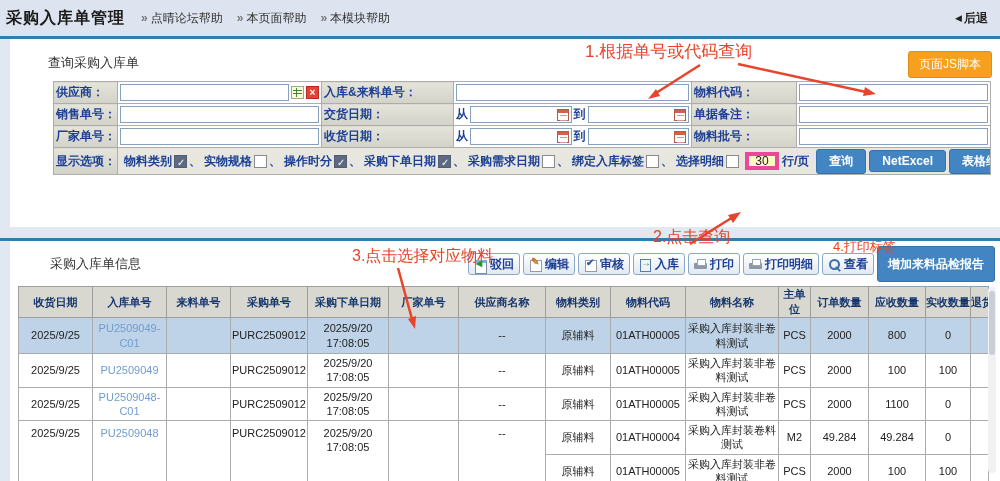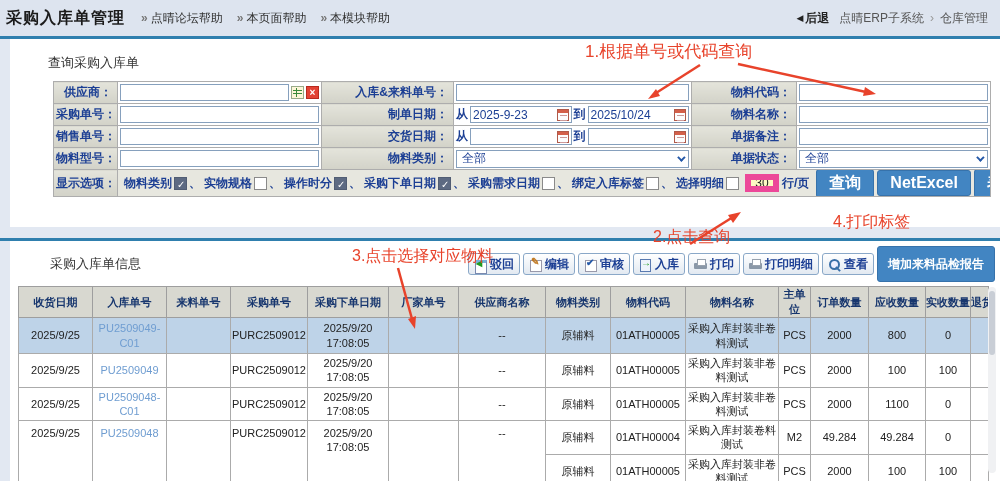--- a/index.html
+++ b/index.html
@@ -24,21 +24,21 @@
   
   .panel1{position:absolute;left:10px;top:39px;width:990px;height:188px;background:#fff}
   .panel2{position:absolute;left:10px;top:241px;width:990px;height:240px;background:#fff}
   .ptitle{position:absolute;left:38px;top:15px;font-size:13px;color:#333}
   .p2title{position:absolute;left:40px;top:14px;font-size:13px;color:#333}
   .js-btn{position:absolute;right:8px;top:12px;background:#f7a01d;border:1px solid #e08f10;color:#fff;font-size:12px;padding:4px 10px;border-radius:3px;cursor:pointer}
 
   
   .qform{position:absolute;left:43px;top:42px;width:937px;border-collapse:collapse;table-layout:fixed;font-size:12px;border:1px solid #9a9a9a}
   .qform td{border:1px solid #adadad;height:22px;padding:0 2px;vertical-align:middle;overflow:hidden}
-  .qform td.lbl{background:linear-gradient(180deg,#e4e4db,#d2d2c8);color:#1c3f94;font-weight:bold;text-align:right;padding-right:5px;white-space:nowrap}
+  .qform td.lbl{background:linear-gradient(180deg,#e4e4db,#d2d2c8);color:#1c3f94;font-weight:bold;text-align:left;padding-right:5px;white-space:nowrap}
   .txt{width:100%;height:17px;border:1px solid #86a0bd;font-size:12px;color:#1c3f94;padding:0 3px;background:#fff;display:block}
   .fieldrow{display:flex;align-items:center;gap:2px;width:100%}
   .fieldrow .txt{flex:1;min-width:0}
   .ft{color:#1c3f94;font-weight:bold;white-space:nowrap}
   .dinput{flex:1;min-width:0;display:flex;align-items:center;border:1px solid #86a0bd;height:17px;background:#fff;padding:0 2px;gap:2px}
   .dinput .val{flex:1;color:#1c3f94;white-space:nowrap;overflow:hidden}
   .ico-cal{width:12px;height:12px;border:1px solid #b05a4a;background:linear-gradient(#d4604a 0 3px,#fdfdfd 3px);flex:0 0 auto;position:relative;cursor:pointer}
   .ico-cal::after{content:"";position:absolute;left:2px;top:5px;width:7px;height:4px;border-top:1px solid #c99;border-bottom:1px solid #c99}
   .ico-excel{width:13px;height:13px;background:#fdf6d8;border:1px solid #9a8;position:relative;cursor:pointer;flex:0 0 auto}
   .ico-excel::before{content:"";position:absolute;left:1px;top:3px;width:9px;height:1px;background:#3a8a3a;box-shadow:0 3px 0 #3a8a3a}
@@ -49,23 +49,23 @@
 
   .optcell{background:#e7e7df!important}
   .optrow{display:flex;align-items:center;gap:3px;padding:2px 4px;height:26px}
   .opt{display:inline-flex;align-items:center;gap:2px}
   .olabel{color:#1c3f94;font-weight:bold;white-space:nowrap}
   .osep{color:#1c3f94;font-weight:bold}
   .cb{display:inline-block;width:13px;height:13px;border:1px solid #8a8a8a;background:#fff;position:relative;cursor:pointer}
   .cb.on{background:#5d6a82;border-color:#515d73}
   .cb.on::after{content:"✓";color:#fff;font-size:10px;position:absolute;left:2px;top:0;line-height:13px}
   .spacer{flex:1}
-  .pgsize{width:34px;height:18px;border:6px solid #ec4899;text-align:center;font-size:12px;color:#222;background:#fef9c3}
+  .pgsize{width:34px;height:18px;border:4px solid #ec4899;text-align:center;font-size:12px;color:#222;background:#fef9c3}
   .pglabel{color:#1c3f94;font-weight:bold;margin-right:4px;white-space:nowrap}
-  .btn-blue{background:#4285c2;color:#fff;border:1px solid #3672ab;border-radius:3px;font-size:16px;font-weight:bold;padding:3px 12px;cursor:pointer;white-space:nowrap}
+  .btn-blue{background:#4285c2;color:#fff;border:1px solid #3672ab;border-radius:3px;font-size:12px;font-weight:bold;padding:3px 12px;cursor:pointer;white-space:nowrap}
 
   
   .toolbar{position:absolute;right:5px;top:5px;display:flex;align-items:center;gap:3px}
   .tbtn{display:flex;align-items:center;gap:3px;height:22px;padding:0 5px;border:1px solid #8aa8c8;border-radius:3px;background:linear-gradient(#ffffff,#e2e9f1);font-size:12px;color:#1c3f94;font-weight:bold;cursor:pointer;white-space:nowrap}
   .tbtn-primary{background:#4285c2;color:#fff;border:1px solid #3672ab;height:24px;display:flex;align-items:center;padding:17px 10px;border-radius:3px;font-size:12px;font-weight:bold;cursor:pointer;white-space:nowrap}
   .redbox{border:3px solid #e8402a;border-radius:5px;padding:2px;margin:-5px 0 -5px 2px;display:flex;background:transparent}
   .ic{display:inline-block;width:13px;height:13px;position:relative;flex:0 0 auto}
   .i-reject::before{content:"";position:absolute;left:1px;top:2px;width:10px;height:10px;background:#fff;border:1px solid #7a8ab0;border-top:3px solid #7ab0d8}
   .i-reject::after{content:"◀";position:absolute;left:2px;top:1px;color:#1f9a1f;font-size:8px}
   .i-edit::before{content:"";position:absolute;left:1px;top:2px;width:10px;height:10px;background:#fff;border:1px solid #99a}
@@ -88,21 +88,21 @@
   .vt{vertical-align:top;padding-top:5px!important}
 
   .vtrack{position:absolute;right:4px;top:46px;width:8px;height:186px;background:#f0f1f3;border-radius:4px}
   .vthumb{position:absolute;right:5px;top:50px;width:6px;height:64px;background:#c9ced6;border-radius:3px}
 
   
   .ann{position:absolute;color:#e8432b;z-index:70;white-space:nowrap}
   #ann1{left:585px;top:40px;font-size:17px}
   #ann2{left:653px;top:227px;font-size:16px}
   #ann3{left:352px;top:246px;font-size:16px}
-  #ann4{left:833px;top:212px;font-size:16px}
+  #ann4{left:833px;top:238px;font-size:13px}
   .arrows{position:absolute;left:0;top:0;width:1000px;height:481px;pointer-events:none;z-index:65}
 </style>
 </head>
 <body>
 
 <div class="topbar">
   <div class="page-title">采购入库单管理</div>
   <div class="help">
     <span class="hl">
         <span class="sep">»</span>
@@ -115,31 +115,27 @@
     <span class="hl">
         <span class="sep">»</span>
         <span>本模块帮助</span>
       </span>
   </div>
   <div class="topnav">
     <span class="backlink">
         <span class="back-tri">◀</span>
         <b>后退</b>
       </span>
-    <span class="crumb">
-      <span>点晴ERP子系统</span>
-      <span class="nsep">›</span>
-      <span>仓库管理</span>
-    </span>
   </div>
 </div>
 <div class="rule1"></div>
 
 <div class="panel1">
   <div class="ptitle">查询采购入库单</div>
+  <button class="js-btn">页面JS脚本</button>
 
   <table class="qform">
     <colgroup>
         <col style="width:64px">
         <col style="width:204px">
         <col style="width:132px">
         <col style="width:238px">
         <col style="width:105px">
         <col style="width:194px">
       </colgroup>
@@ -151,45 +147,20 @@
           <input class="txt" type="text" style="">
           <span class="ico-excel"></span>
           <span class="ico-clear">×</span>
         </div>
       </td>
       <td class="lbl">入库&amp;来料单号：</td>
       <td>
             <input class="txt" type="text" style="">
           </td>
       <td class="lbl">物料代码：</td>
-      <td>
-            <input class="txt" type="text" style="">
-          </td>
-    </tr>
-    <tr>
-      <td class="lbl">采购单号：</td>
-      <td>
-            <input class="txt" type="text" style="">
-          </td>
-      <td class="lbl">制单日期：</td>
-      <td>
-        <div class="fieldrow">
-          <span class="ft">从</span>
-          <div class="dinput">
-                <span class="val">2025-9-23</span>
-                <span class="ico-cal"></span>
-              </div>
-          <span class="ft">到</span>
-          <div class="dinput">
-                <span class="val">2025/10/24</span>
-                <span class="ico-cal"></span>
-              </div>
-        </div>
-      </td>
-      <td class="lbl">物料名称：</td>
       <td>
             <input class="txt" type="text" style="">
           </td>
     </tr>
     <tr>
       <td class="lbl">销售单号：</td>
       <td>
             <input class="txt" type="text" style="">
           </td>
       <td class="lbl">交货日期：</td>
@@ -206,38 +177,43 @@
                 <span class="ico-cal"></span>
               </div>
         </div>
       </td>
       <td class="lbl">单据备注：</td>
       <td>
             <input class="txt" type="text" style="">
           </td>
     </tr>
     <tr>
-      <td class="lbl">物料型号：</td>
-      <td>
-            <input class="txt" type="text" style="">
-          </td>
-      <td class="lbl">物料类别：</td>
-      <td>
-        <div class="sel">
-              <span>全部</span>
-              <span class="chev"></span>
-            </div>
+      <td class="lbl">厂家单号：</td>
+      <td>
+            <input class="txt" type="text" style="">
+          </td>
+      <td class="lbl">收货日期：</td>
+      <td>
+        <div class="fieldrow">
+          <span class="ft">从</span>
+          <div class="dinput">
+                <span class="val"></span>
+                <span class="ico-cal"></span>
+              </div>
+          <span class="ft">到</span>
+          <div class="dinput">
+                <span class="val"></span>
+                <span class="ico-cal"></span>
+              </div>
+        </div>
       </td>
-      <td class="lbl">单据状态：</td>
-      <td>
-        <div class="sel">
-              <span>全部</span>
-              <span class="chev"></span>
-            </div>
-      </td>
+      <td class="lbl">物料批号：</td>
+      <td>
+            <input class="txt" type="text" style="">
+          </td>
     </tr>
     <tr>
       <td class="lbl">显示选项：</td>
       <td colspan="5" class="optcell">
         <div class="optrow">
           <span class="opt">
                 <span class="olabel">物料类别</span>
                 <span class="cb on"></span>
                 <span class="osep">、</span>
               </span>

